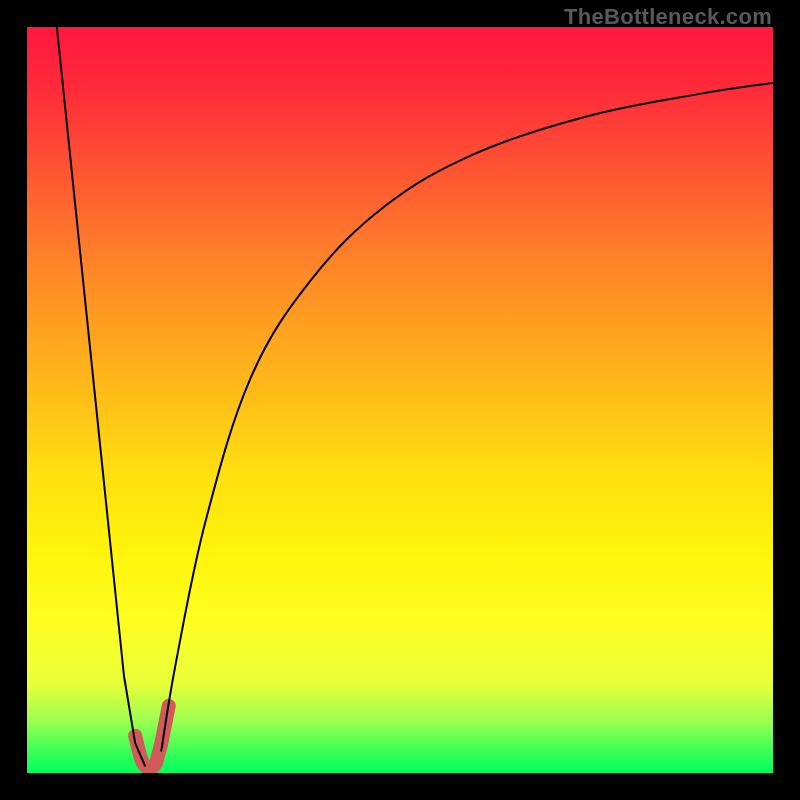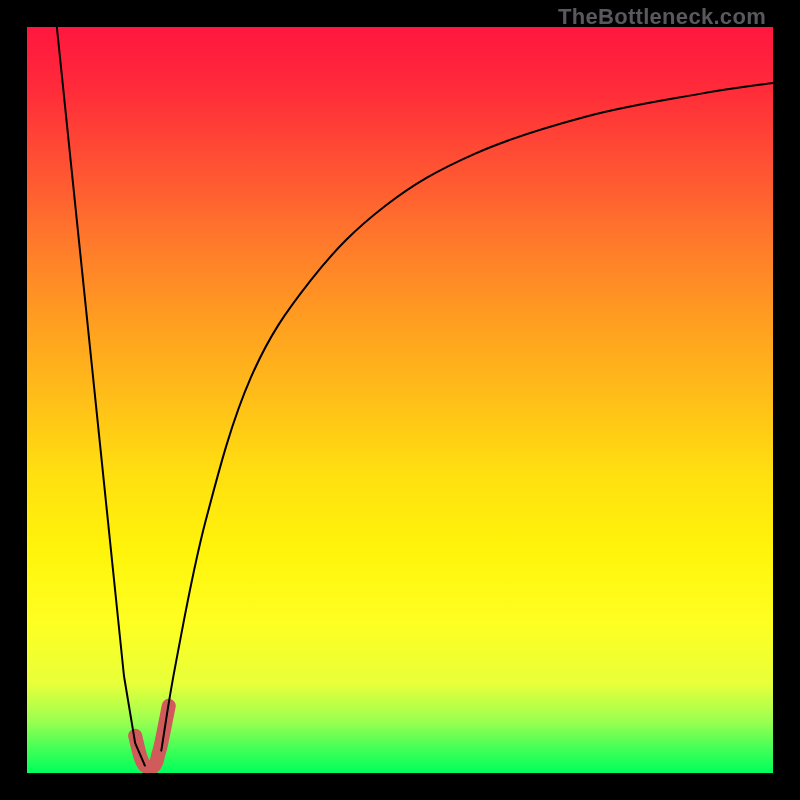--- a/index.html
+++ b/index.html
@@ -24,21 +24,21 @@
         #fff40a 70%,
         #feff22 80%,
         #e8ff3a 88%,
         #9cff50 93%,
         #3dff57 97%,
         #00ff5c 100%
       );
     }
     .watermark {
       position: absolute;
-      top: 4px; right: 34px;
+      top: 4px; right: 28px;
       font-family: Arial, Helvetica, sans-serif;
       font-size: 22px;
       font-weight: 600;
       color: #58595d;
       letter-spacing: 0.3px;
     }
     svg.curves {
       position: absolute;
       inset: 0;
       width: 100%; height: 100%;

